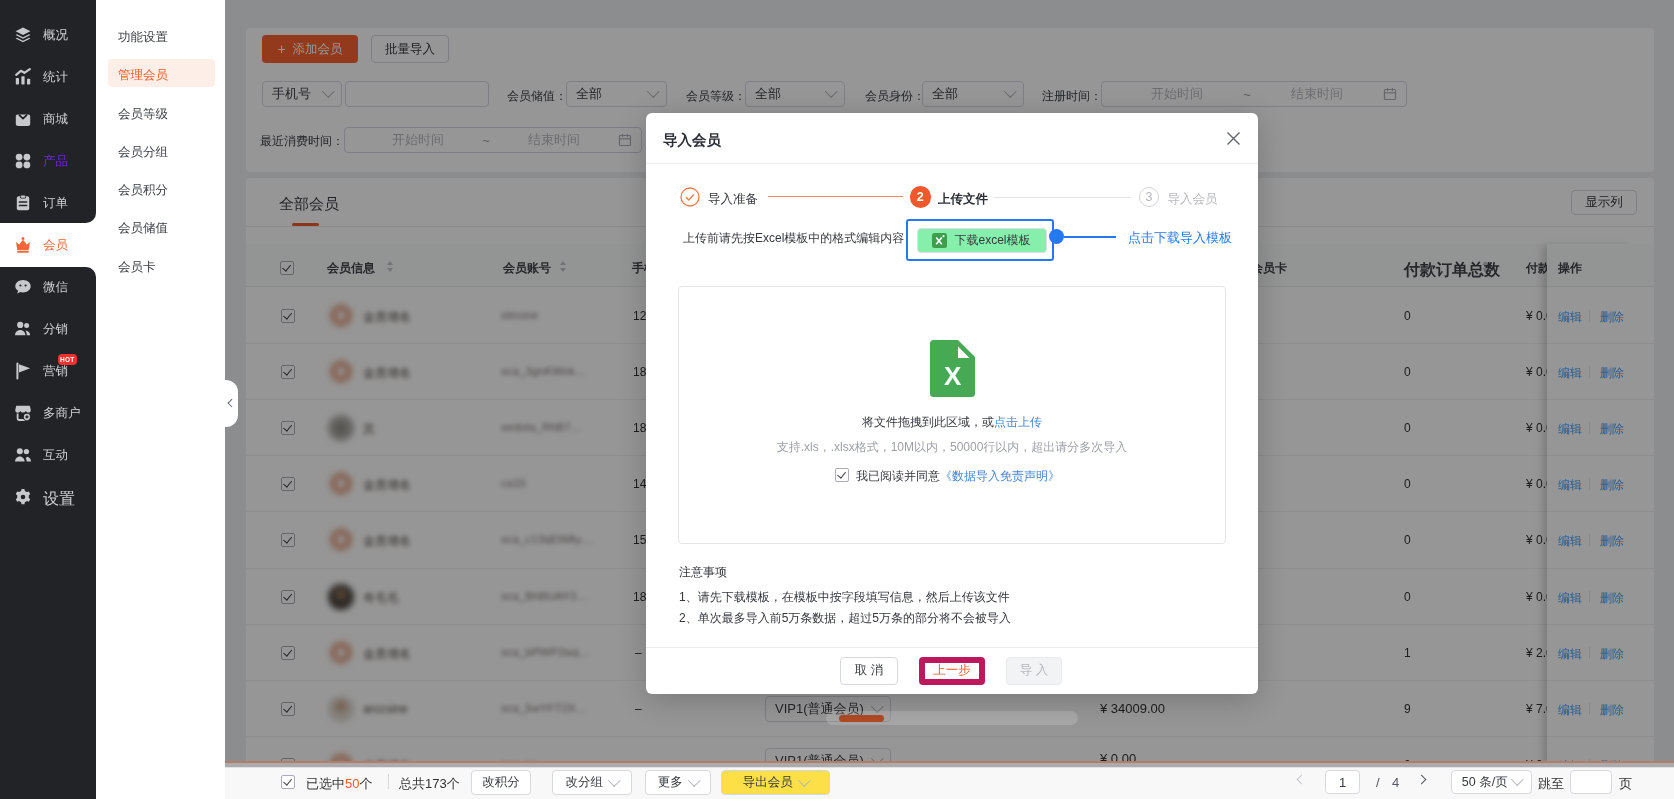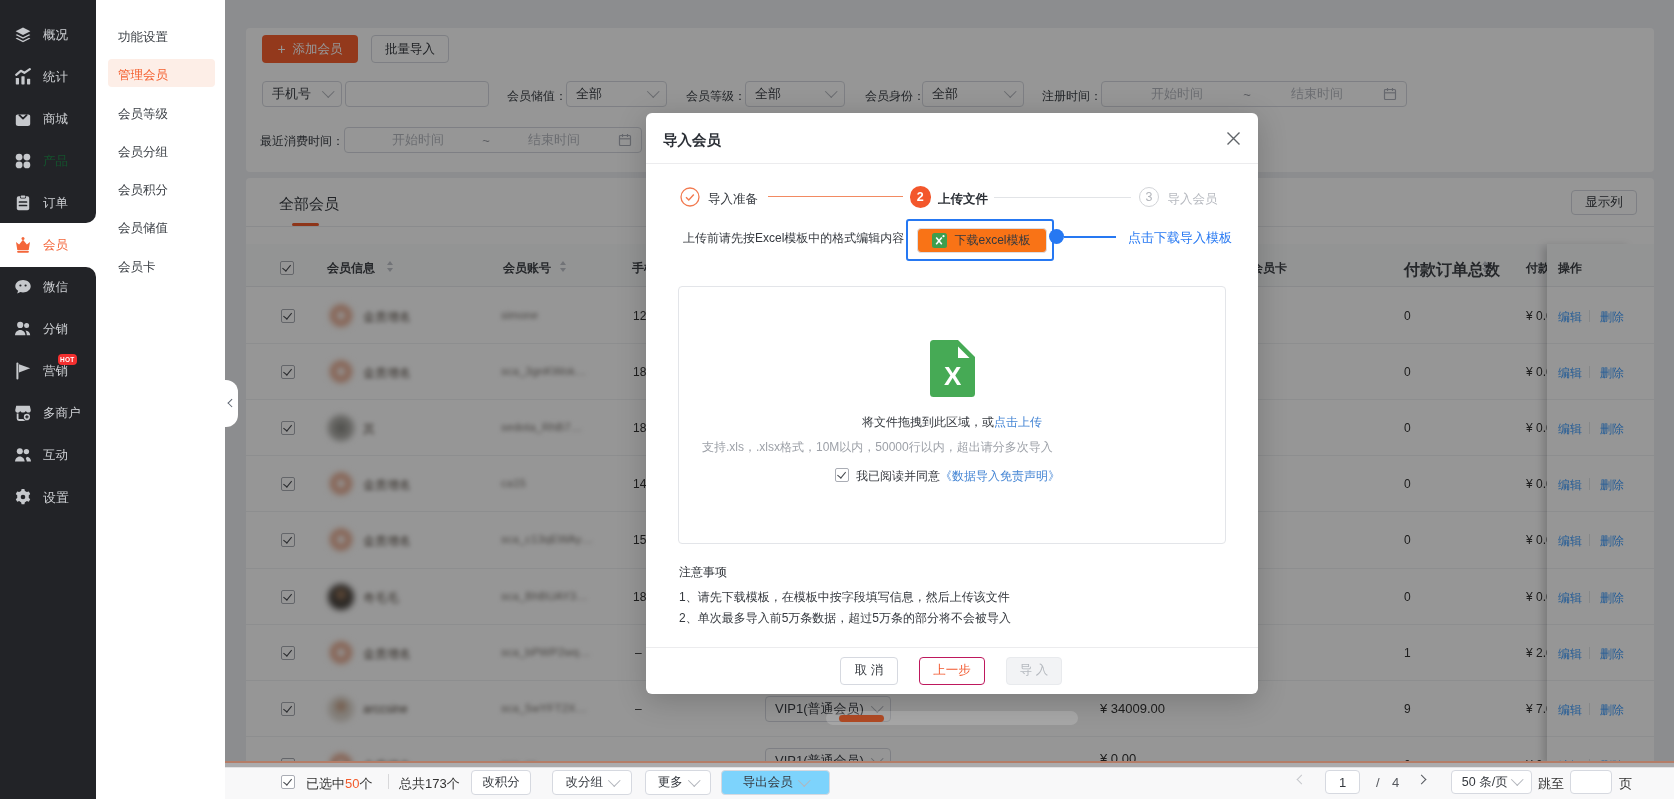--- a/index.html
+++ b/index.html
@@ -194,21 +194,21 @@
 <div class="abs" style="left:826px;top:710.5px;width:252px;height:14.5px;border-radius:7.5px;background:rgba(255,255,255,0.17);z-index:12"></div>
 <div class="abs" style="left:839px;top:715px;width:45px;height:6.8px;border-radius:3.4px;background:#b04a24;z-index:12"></div>
 <div class="abs" style="left:225px;top:766.5px;width:1449px;height:32.5px;background:#f8f8f9;border-top:1px solid #e2e2e4;z-index:12"></div>
 <div class="cb ck" style="left:281px;top:775px;z-index:13"></div>
 <div class="txt" style="left:306px;top:775px;z-index:13;font-size:13px">已选中<span style="color:#f25b2c">50</span>个</div>
 <div class="abs" style="left:388px;top:774px;width:1px;height:15px;background:#d8d8da;z-index:13"></div>
 <div class="txt" style="left:399px;top:775px;z-index:13;font-size:13px">总共173个</div>
 <div class="btn" style="left:471px;top:770px;width:60px;height:25px;z-index:13;background:#fff">改积分</div>
 <div class="btn" style="left:552px;top:770px;width:80px;height:25px;z-index:13;background:#fff">改分组<span class="chev" style="margin-left:7px"></span></div>
 <div class="btn" style="left:645px;top:770px;width:66px;height:25px;z-index:13;background:#fff">更多<span class="chev" style="margin-left:7px"></span></div>
-<div class="btn" style="left:721px;top:770px;width:109px;height:25px;z-index:13;background:#7dd3fc">导出会员<span class="chev" style="margin-left:7px"></span></div>
+<div class="btn" style="left:721px;top:770px;width:109px;height:25px;z-index:13;background:#fde047">导出会员<span class="chev" style="margin-left:7px"></span></div>
 <div class="abs" style="left:1298px;top:776px;width:7px;height:7px;border-left:1.3px solid #c6c8cc;border-bottom:1.3px solid #c6c8cc;transform:rotate(45deg);z-index:13"></div>
 <div class="btn" style="left:1325px;top:770px;width:35px;height:24px;z-index:13;font-size:13px">1</div>
 <div class="txt" style="left:1376px;top:775px;z-index:13;font-size:13px;color:#55585e">/</div>
 <div class="txt" style="left:1392px;top:775px;z-index:13;font-size:13px;color:#55585e">4</div>
 <div class="abs" style="left:1418px;top:776px;width:7px;height:7px;border-right:1.3px solid #55585e;border-top:1.3px solid #55585e;transform:rotate(45deg);z-index:13"></div>
 <div class="btn" style="left:1451px;top:770px;width:81px;height:24px;z-index:13">50 条/页<span class="chev" style="margin-left:5px"></span></div>
 <div class="txt" style="left:1538px;top:775px;z-index:13;font-size:13px">跳至</div>
 <div class="btn" style="left:1570px;top:770px;width:42px;height:24px;z-index:13"></div>
 <div class="txt" style="left:1619px;top:775px;z-index:13;font-size:13px">页</div>
 <div class="abs" style="left:0;top:0;width:96px;height:799px;background:#fff;z-index:20"></div>
@@ -231,21 +231,21 @@
     <path d="M3.6 4.4h10.8c1 0 1.8.8 1.8 1.8v7.6c0 1.3-1 2.3-2.3 2.3H4.1c-1.3 0-2.3-1-2.3-2.3V6.2c0-1 .8-1.8 1.8-1.8Z" fill="#c6c8cc"></path>
     <path d="M5.4 5.2 9 8.6l3.6-3.4" stroke="#222327" stroke-width="1.8" fill="none" stroke-linecap="round" stroke-linejoin="round"></path>
   </svg>
 <div class="txt" style="left:43px;top:111px;font-size:12.5px;color:#ced0d4;z-index:22">商城</div>
 <svg class="abs" style="left:14px;top:152px;z-index:22" width="18" height="18" viewBox="0 0 18 18">
     <circle cx="5.1" cy="5.1" r="3.4" fill="#c6c8cc"></circle>
     <circle cx="12.9" cy="5.1" r="3.4" fill="#c6c8cc"></circle>
     <circle cx="5.1" cy="12.9" r="3.4" fill="#c6c8cc"></circle>
     <circle cx="12.9" cy="12.9" r="3.4" fill="#c6c8cc"></circle>
   </svg>
-<div class="txt" style="left:43px;top:153px;font-size:12.5px;color:#14532d;z-index:22">产品</div>
+<div class="txt" style="left:43px;top:153px;font-size:12.5px;color:#6d28d9;z-index:22">产品</div>
 <svg class="abs" style="left:14px;top:194px;z-index:22" width="18" height="18" viewBox="0 0 18 18">
     <rect x="2.8" y="2.2" width="12.4" height="14" rx="1.8" fill="#c6c8cc"></rect>
     <rect x="6" y="1" width="6" height="3.4" rx="1.2" fill="#222327"></rect>
     <rect x="6.6" y="1.6" width="4.8" height="2.2" rx="0.8" fill="#c6c8cc"></rect>
     <path d="M5.5 8h7M5.5 11.5h7" stroke="#222327" stroke-width="1.7" stroke-linecap="round"></path>
   </svg>
 <div class="txt" style="left:43px;top:195px;font-size:12.5px;color:#ced0d4;z-index:22">订单</div>
 <svg class="abs" style="left:14px;top:236px;z-index:22" width="18" height="18" viewBox="0 0 18 18">
     <path d="M2 5.9 5.1 8.5 9 3.7l3.9 4.8L16 5.9l-1.3 8H3.3Z" fill="#f4663a"></path>
     <rect x="3.1" y="14.8" width="11.8" height="2" rx="1" fill="#f4663a"></rect>
@@ -282,21 +282,21 @@
     <circle cx="5.8" cy="5.3" r="3" fill="#c6c8cc"></circle>
     <circle cx="12.4" cy="5.6" r="2.7" fill="#c6c8cc"></circle>
     <path d="M1 15.6c0-2.9 2.1-5.2 4.8-5.2s4.8 2.3 4.8 5.2Z" fill="#c6c8cc"></path>
     <path d="M11.8 15.6H17c0-2.6-1.7-4.6-4-4.8-.5.5-.8 1-1.2 1.9.7.8 1 1.7 1 2.9Z" fill="#c6c8cc"></path>
   </svg>
 <div class="txt" style="left:43px;top:447px;font-size:12.5px;color:#ced0d4;z-index:22">互动</div>
 <svg class="abs" style="left:14px;top:488px;z-index:22" width="18" height="18" viewBox="0 0 18 18">
     <path d="M7.6 1h2.8l.5 2a6.2 6.2 0 0 1 1.9 1.1l2-.6 1.4 2.4-1.5 1.5c.1.4.1.8.1 1.2s0 .8-.1 1.2l1.5 1.5-1.4 2.4-2-.6a6.2 6.2 0 0 1-1.9 1.1l-.5 2H7.6l-.5-2a6.2 6.2 0 0 1-1.9-1.1l-2 .6-1.4-2.4 1.5-1.5a6.6 6.6 0 0 1 0-2.4L1.8 5.9l1.4-2.4 2 .6A6.2 6.2 0 0 1 7.1 3Z" fill="#c6c8cc"></path>
     <circle cx="9" cy="9" r="2.3" fill="#222327"></circle>
   </svg>
-<div class="txt" style="left:43px;top:489px;font-size:13px;color:#ced0d4;z-index:22">设置</div>
+<div class="txt" style="left:43px;top:489px;font-size:16px;color:#ced0d4;z-index:22">设置</div>
 <div class="abs" style="left:57.5px;top:353.5px;width:19.5px;height:11.5px;background:#f32f2f;border-radius:4px;z-index:23;color:#fff;font-size:6.5px;font-weight:bold;display:flex;align-items:center;justify-content:center;letter-spacing:0.3px">HOT</div>
 <div class="abs" style="left:96px;top:0;width:129px;height:799px;background:#fff;z-index:20"></div>
 <div class="abs" style="left:108px;top:59px;width:107px;height:28px;background:#fdeee7;border-radius:4px;z-index:21"></div>
 <div class="txt" style="left:118px;top:29px;font-size:12.5px;color:#3c4046;z-index:22">功能设置</div>
 <div class="txt" style="left:118px;top:67px;font-size:12.5px;color:#f4602f;z-index:22">管理会员</div>
 <div class="txt" style="left:118px;top:106px;font-size:12.5px;color:#3c4046;z-index:22">会员等级</div>
 <div class="txt" style="left:118px;top:144px;font-size:12.5px;color:#3c4046;z-index:22">会员分组</div>
 <div class="txt" style="left:118px;top:182px;font-size:12.5px;color:#3c4046;z-index:22">会员积分</div>
 <div class="txt" style="left:118px;top:220px;font-size:12.5px;color:#3c4046;z-index:22">会员储值</div>
 <div class="txt" style="left:118px;top:259px;font-size:12.5px;color:#3c4046;z-index:22">会员卡</div>
@@ -313,37 +313,37 @@
     <path d="M6 10.3 8.8 13 13.8 7.5" fill="none" stroke="#f27a50" stroke-width="1.4"></path>
   </svg>
 <div class="txt" style="z-index:31;left:708px;top:190.5px;font-size:12.5px;color:#34383e">导入准备</div>
 <div class="abs" style="z-index:31;left:768px;top:196px;width:135px;height:1.4px;background:#f28a62"></div>
 <div class="abs" style="z-index:31;left:909.5px;top:186px;width:21.5px;height:21.5px;border-radius:50%;background:#f3572c;color:#fff;font-size:12.5px;font-weight:bold;display:flex;align-items:center;justify-content:center">2</div>
 <div class="txt" style="z-index:31;left:938px;top:190.5px;font-size:12.5px;font-weight:bold;color:#2c3036">上传文件</div>
 <div class="abs" style="z-index:31;left:994px;top:196.5px;width:137px;height:1px;background:#e2e4e7"></div>
 <div class="abs" style="z-index:31;left:1139px;top:186.5px;width:20px;height:20px;border-radius:50%;border:1px solid #d2d4d8;color:#b2b5bb;font-size:12.5px;display:flex;align-items:center;justify-content:center">3</div>
 <div class="txt" style="z-index:31;left:1167.5px;top:190.5px;font-size:12.5px;color:#b7bac0">导入会员</div>
 <div class="txt" style="z-index:31;left:683px;top:230px;font-size:12px;color:#34383e">上传前请先按Excel模板中的格式编辑内容</div>
-<div class="btn" style="z-index:31;left:916.5px;top:227.5px;width:130px;height:25.5px;background:#f97316;border:1px solid #dcdfe5;font-size:12px"><svg width="15" height="15" viewBox="0 0 15 15" style="margin-right:7px">
+<div class="btn" style="z-index:31;left:916.5px;top:227.5px;width:130px;height:25.5px;background:#86efac;border:1px solid #dcdfe5;font-size:12px"><svg width="15" height="15" viewBox="0 0 15 15" style="margin-right:7px">
       <rect width="15" height="15" rx="2.5" fill="#3d9e4e"></rect>
       <path d="M4.2 4.5 9.8 11.2M9.8 4.5 4.2 11.2" stroke="#fff" stroke-width="1.6"></path>
       <circle cx="11.5" cy="3.2" r="1.1" fill="#fff"></circle>
     </svg>下载excel模板</div>
 <div class="abs" style="z-index:31;left:906px;top:219px;width:148px;height:42px;border:2px solid #2678f2;border-radius:3px"></div>
 <div class="abs" style="z-index:31;left:1049px;top:229px;width:15px;height:15px;border-radius:50%;background:#2678f2"></div>
 <div class="abs" style="z-index:31;left:1064px;top:235.5px;width:52px;height:2px;background:#2678f2"></div>
 <div class="txt" style="z-index:31;left:1128px;top:229px;font-size:13px;font-weight:normal;color:#2678f2">点击下载导入模板</div>
 <div class="abs" style="z-index:31;left:678px;top:286px;width:548px;height:258px;border:1px solid #e3e5e9;border-radius:4px"></div>
 <svg class="abs" style="z-index:31;left:930px;top:339.5px" width="45" height="57" viewBox="0 0 45 57">
 <path d="M3.5 0H28L45 17v36.5a3.5 3.5 0 0 1-3.5 3.5h-38A3.5 3.5 0 0 1 0 53.5v-50A3.5 3.5 0 0 1 3.5 0Z" fill="#46aa55"></path>
 <path d="M28 6.5 39.5 18H28Z" fill="#fff"></path>
 <text x="22.7" y="45" text-anchor="middle" font-family="Liberation Sans" font-size="26" font-weight="bold" fill="#fff">X</text>
   </svg>
 <div class="txt" style="z-index:31;left:800px;top:414px;width:304px;text-align:center;font-size:12px;color:#34383e">将文件拖拽到此区域，或<span style="color:#4384d4">点击上传</span></div>
-<div class="txt" style="z-index:31;left:702px;top:439px;width:500px;text-align:left;font-size:12px;color:#9da1a8">支持.xls，.xlsx格式，10M以内，50000行以内，超出请分多次导入</div>
+<div class="txt" style="z-index:31;left:702px;top:439px;width:500px;text-align:center;font-size:12px;color:#9da1a8">支持.xls，.xlsx格式，10M以内，50000行以内，超出请分多次导入</div>
 <div class="cb ck" style="z-index:31;left:835px;top:468px"></div>
 <div class="txt" style="z-index:31;left:856px;top:468px;font-size:12px;color:#34383e">我已阅读并同意<span style="color:#4384d4">《数据导入免责声明》</span></div>
 <div class="txt" style="z-index:31;left:679px;top:564px;font-size:12px;color:#34383e">注意事项</div>
 <div class="txt" style="z-index:31;left:679px;top:589px;font-size:12px;color:#34383e">1、请先下载模板，在模板中按字段填写信息，然后上传该文件</div>
 <div class="txt" style="z-index:31;left:679px;top:610px;font-size:12px;color:#34383e">2、单次最多导入前5万条数据，超过5万条的部分将不会被导入</div>
 <div class="abs" style="z-index:31;left:646px;top:647px;width:612px;height:1px;background:#ececee"></div>
 <div class="btn" style="z-index:31;left:840px;top:656.5px;width:58px;height:28px;font-size:12.5px">取 消</div>
-<div class="btn" style="z-index:31;left:919px;top:656.5px;width:66px;height:28px;font-size:12.5px;border:1px solid #be185d;color:#f2582e">上一步</div>
+<div class="btn" style="z-index:31;left:919px;top:656.5px;width:66px;height:28px;font-size:12.5px;border:6px solid #be185d;color:#f2582e">上一步</div>
 <div class="btn" style="z-index:31;left:1006px;top:656.5px;width:56px;height:28px;font-size:12.5px;background:#f2f3f5;border:1px solid #e8eaed;color:#b5b9bf">导 入</div>
 </body></html>

